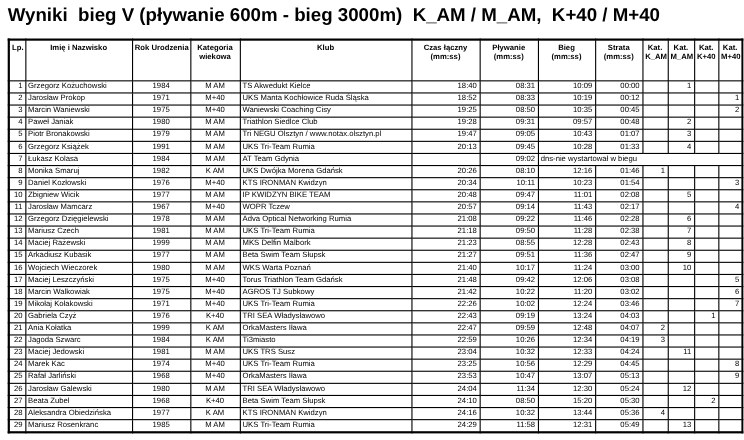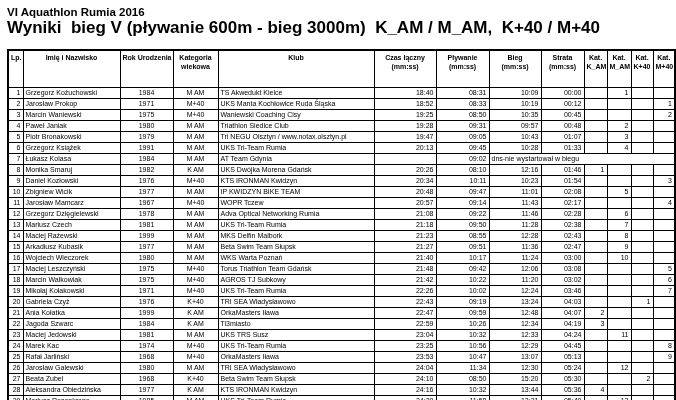--- a/index.html
+++ b/index.html
@@ -40,21 +40,20 @@
   col.c-loss  { width: 43px; }
   col.c-kam   { width: 23px; }
   col.c-mam   { width: 24px; }
   col.c-k40   { width: 22px; }
   col.c-m40   { width: 22px; }
 </style>
 </head>
 <body>
 
 <div class="page">
-  <div class="title">VI Aquathlon Rumia 2016</div>
   <div class="subtitle">Wyniki  bieg V (pływanie 600m - bieg 3000m)  K_AM / M_AM,  K+40 / M+40</div>
 
   <table class="results">
     <colgroup>
       <col class="c-lp">
         <col class="c-name">
         <col class="c-year">
         <col class="c-cat">
       <col class="c-club">
         <col class="c-total">

